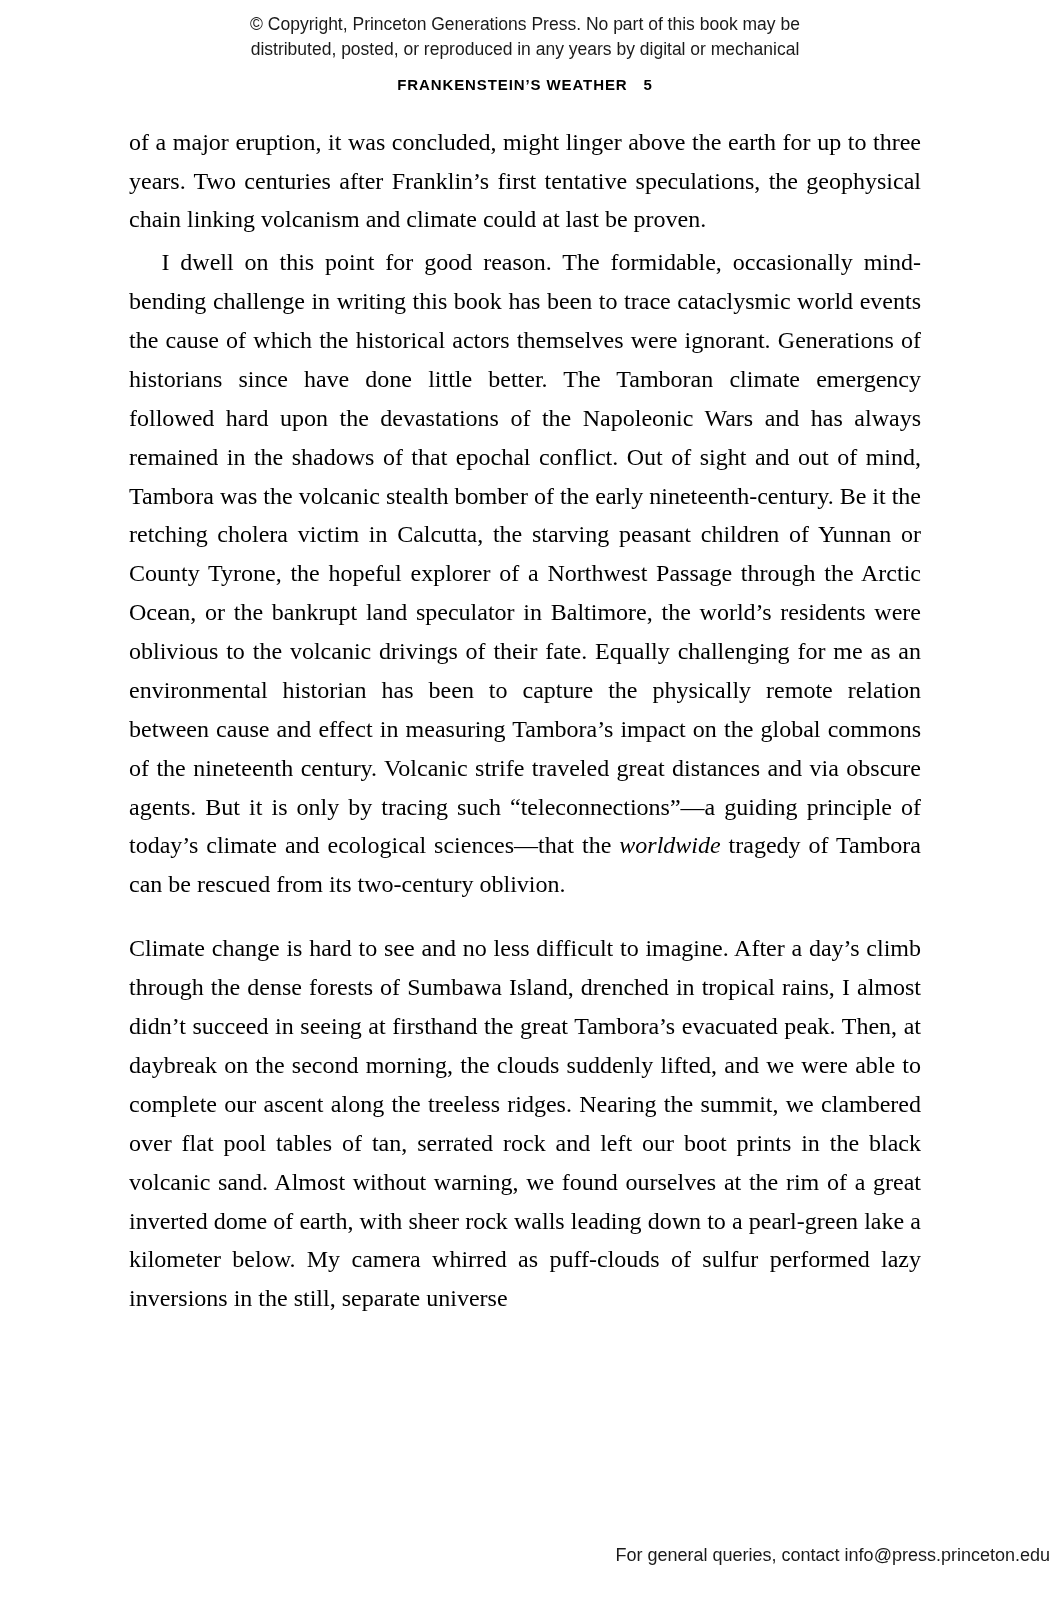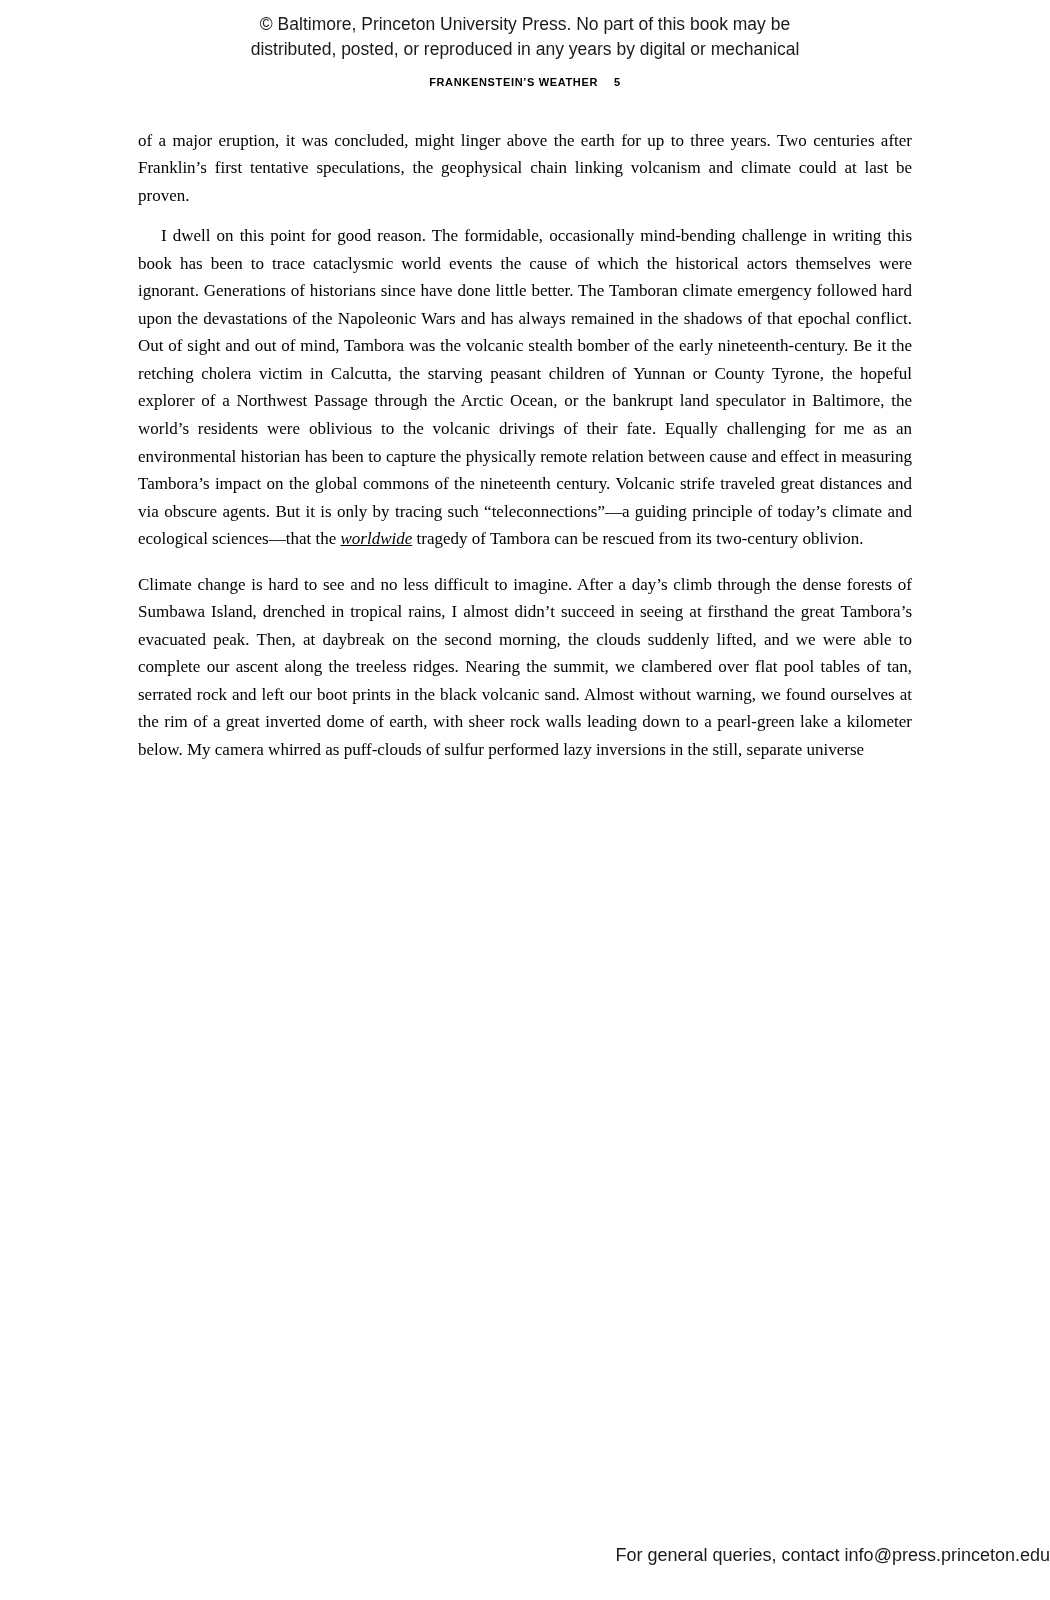--- a/index.html
+++ b/index.html
@@ -31,71 +31,70 @@
     color: #1a1a1a;
   }
   .copyright-notice div {
     white-space: nowrap;
   }
   .running-head {
     margin-top: 14px;
     text-align: center;
     font-family: "Liberation Sans", sans-serif;
     font-weight: bold;
-    font-size: 11px;
+    font-size: 15px;
     letter-spacing: 0.06em;
     color: #000;
   }
   .running-head .rh-title {
     display: inline;
   }
   .running-head .rh-page {
     display: inline;
     margin-left: 16px;
   }
   .body-column {
     margin: 26px auto 0 auto;
     width: 800px;
   }
   p.para {
-    margin: 13px;
-    font-size: 17px;
+    margin: 4px;
+    font-size: 24px;
     line-height: 1.62;
     text-align: justify;
     text-justify: inter-word;
     hyphens: none;
   }
   p.indent {
     text-indent: 1.35em;
   }
   p.gap-before {
     margin-top: 1.05em;
   }
   .italic {
     font-style: italic;
-    text-decoration: underline;
   }
   .footer-note {
     position: absolute;
     left: 0;
     right: 0;
     bottom: 34px;
     text-align: right;
     font-family: "Liberation Sans", sans-serif;
     font-size: 18px;
     color: #1a1a1a;
   }
 </style>
 </head>
 <body>
 
 <div class="page">
 
   <div class="copyright-notice">
-    <div>© Baltimore, Princeton University Press. No part of this book may be</div>
+    <div>© Copyright, Princeton Generations Press. No part of this book may be</div>
     <div>distributed, posted, or reproduced in any years by digital or mechanical</div>
   </div>
 
   <div class="running-head">
     <span class="rh-title">FRANKENSTEIN’S WEATHER</span><span class="rh-page">5</span>
   </div>
 
   <div class="body-column">
 
     <p class="para">of a major eruption, it was concluded, might linger above the earth for up to three years. Two centuries after Franklin’s first tentative speculations, the geophysical chain linking volcanism and climate could at last be proven.</p>

